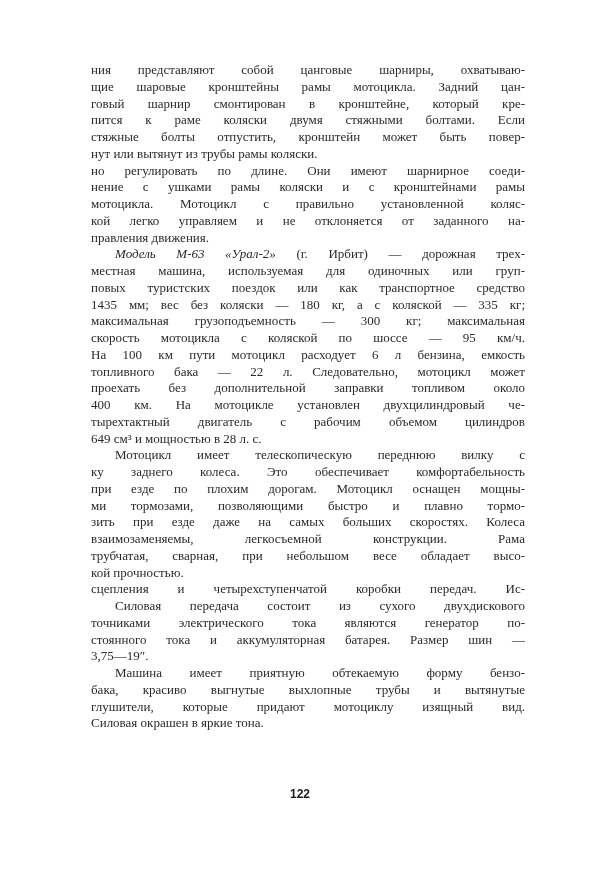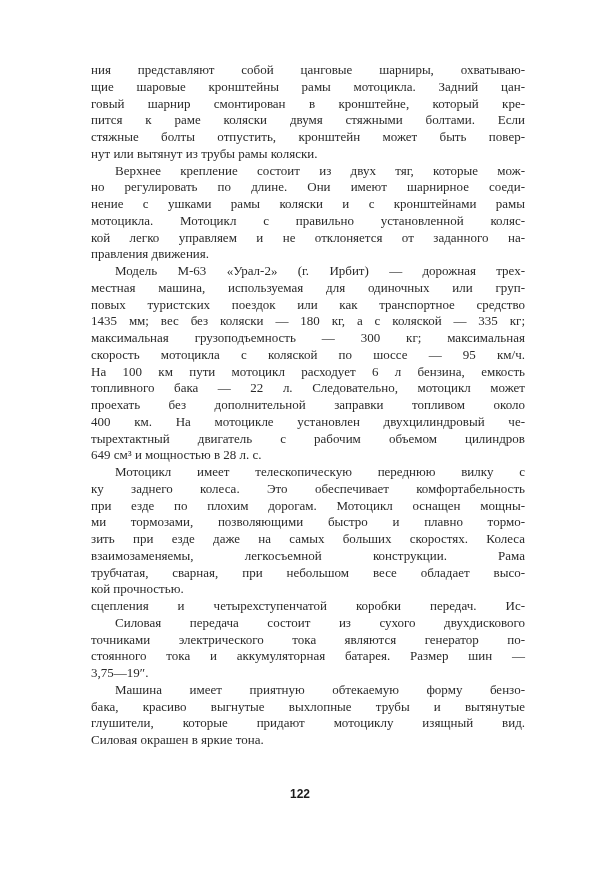--- a/index.html
+++ b/index.html
@@ -30,21 +30,21 @@
       text-align: justify;
       text-align-last: justify;
       overflow: visible;
     }
     .line.last {
       text-align-last: left;
     }
     .line.indent {
       padding-left: 24px;
     }
-    .line .it { }
+    .line .it { font-style: italic; }
     .page-number {
       position: absolute;
       left: 0;
       width: 600px;
       top: 787px;
       text-align: center;
       font-family: "Liberation Sans", "DejaVu Sans", sans-serif;
       font-weight: bold;
       font-size: 12px;
       color: #1a1a1a;
@@ -58,21 +58,20 @@
   <div>
     <span class="line">ния представляют собой цанговые шарниры, охватываю-</span>
     <span class="line">щие шаровые кронштейны рамы мотоцикла. Задний цан-</span>
     <span class="line">говый шарнир смонтирован в кронштейне, который кре-</span>
     <span class="line">пится к раме коляски двумя стяжными болтами. Если</span>
     <span class="line">стяжные болты отпустить, кронштейн может быть повер-</span>
     <span class="line last">нут или вытянут из трубы рамы коляски.</span>
   </div>
 
   <div>
-    <span class="line indent">Верхнее крепление состоит из двух тяг, которые мож-</span>
     <span class="line">но регулировать по длине. Они имеют шарнирное соеди-</span>
     <span class="line">нение с ушками рамы коляски и с кронштейнами рамы</span>
     <span class="line">мотоцикла. Мотоцикл с правильно установленной коляс-</span>
     <span class="line">кой легко управляем и не отклоняется от заданного на-</span>
     <span class="line last">правления движения.</span>
   </div>
 
   <div>
     <span class="line indent"><span class="it">Модель М-63 «Урал-2»</span><span> (г. Ирбит) — дорожная трех-</span></span>
     <span class="line">местная машина, используемая для одиночных или груп-</span>

